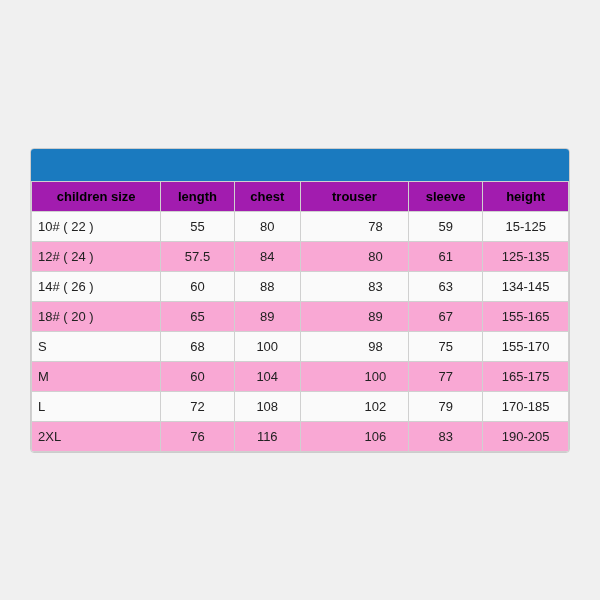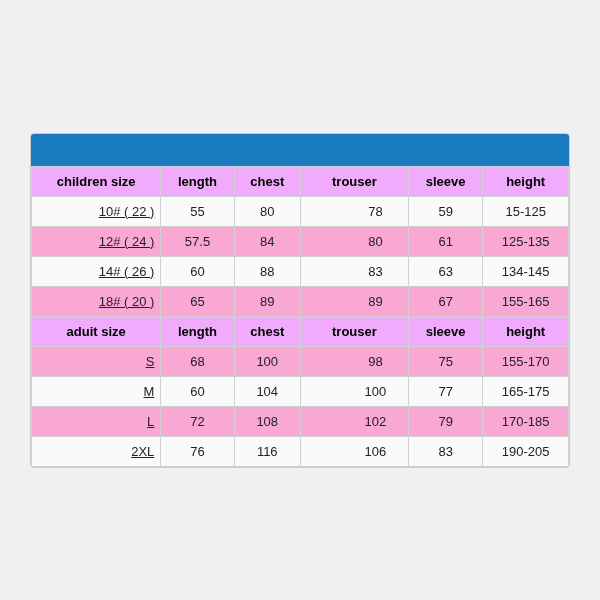--- a/index.html
+++ b/index.html
@@ -32,30 +32,29 @@
       border-collapse: collapse;
       font-size: 13px;
     }
     table td, table th {
       border: 1px solid #d0d0d0;
       padding: 7px 6px;
       text-align: center;
     }
     .section-header td {
       font-weight: bold;
-      background: #f0abfc;
+      background: #a21caf;
       font-size: 13px;
     }
     .data-row td {
       background: #f9a8d4;
       color: #222;
     }
     .data-row td:first-child {
-      text-align: right;
-      text-decoration: underline;
+      text-align: left;
     }
     
     .data-row:nth-child(even) td {
       background: #fafafa;
     }
     
     .trouser-cell {
       color: #0070c0;
       padding-left: 48px;
     }
@@ -107,28 +106,20 @@
           <td class="height-cell">134-145</td>
         </tr>
         <tr class="data-row">
           <td>18# ( 20 )</td>
           <td>65</td>
           <td>89</td>
           <td class="trouser-cell">89</td>
           <td class="sleeve-cell">67</td>
           <td class="height-cell">155-165</td>
         </tr>
-        <tr class="section-header">
-          <td>aduit size</td>
-          <td>length</td>
-          <td>chest</td>
-          <td>trouser</td>
-          <td>sleeve</td>
-          <td>height</td>
-        </tr>
         <tr class="data-row">
           <td>S</td>
           <td>68</td>
           <td>100</td>
           <td class="trouser-cell">98</td>
           <td class="sleeve-cell">75</td>
           <td class="height-cell">155-170</td>
         </tr>
         <tr class="data-row">
           <td>M</td>

